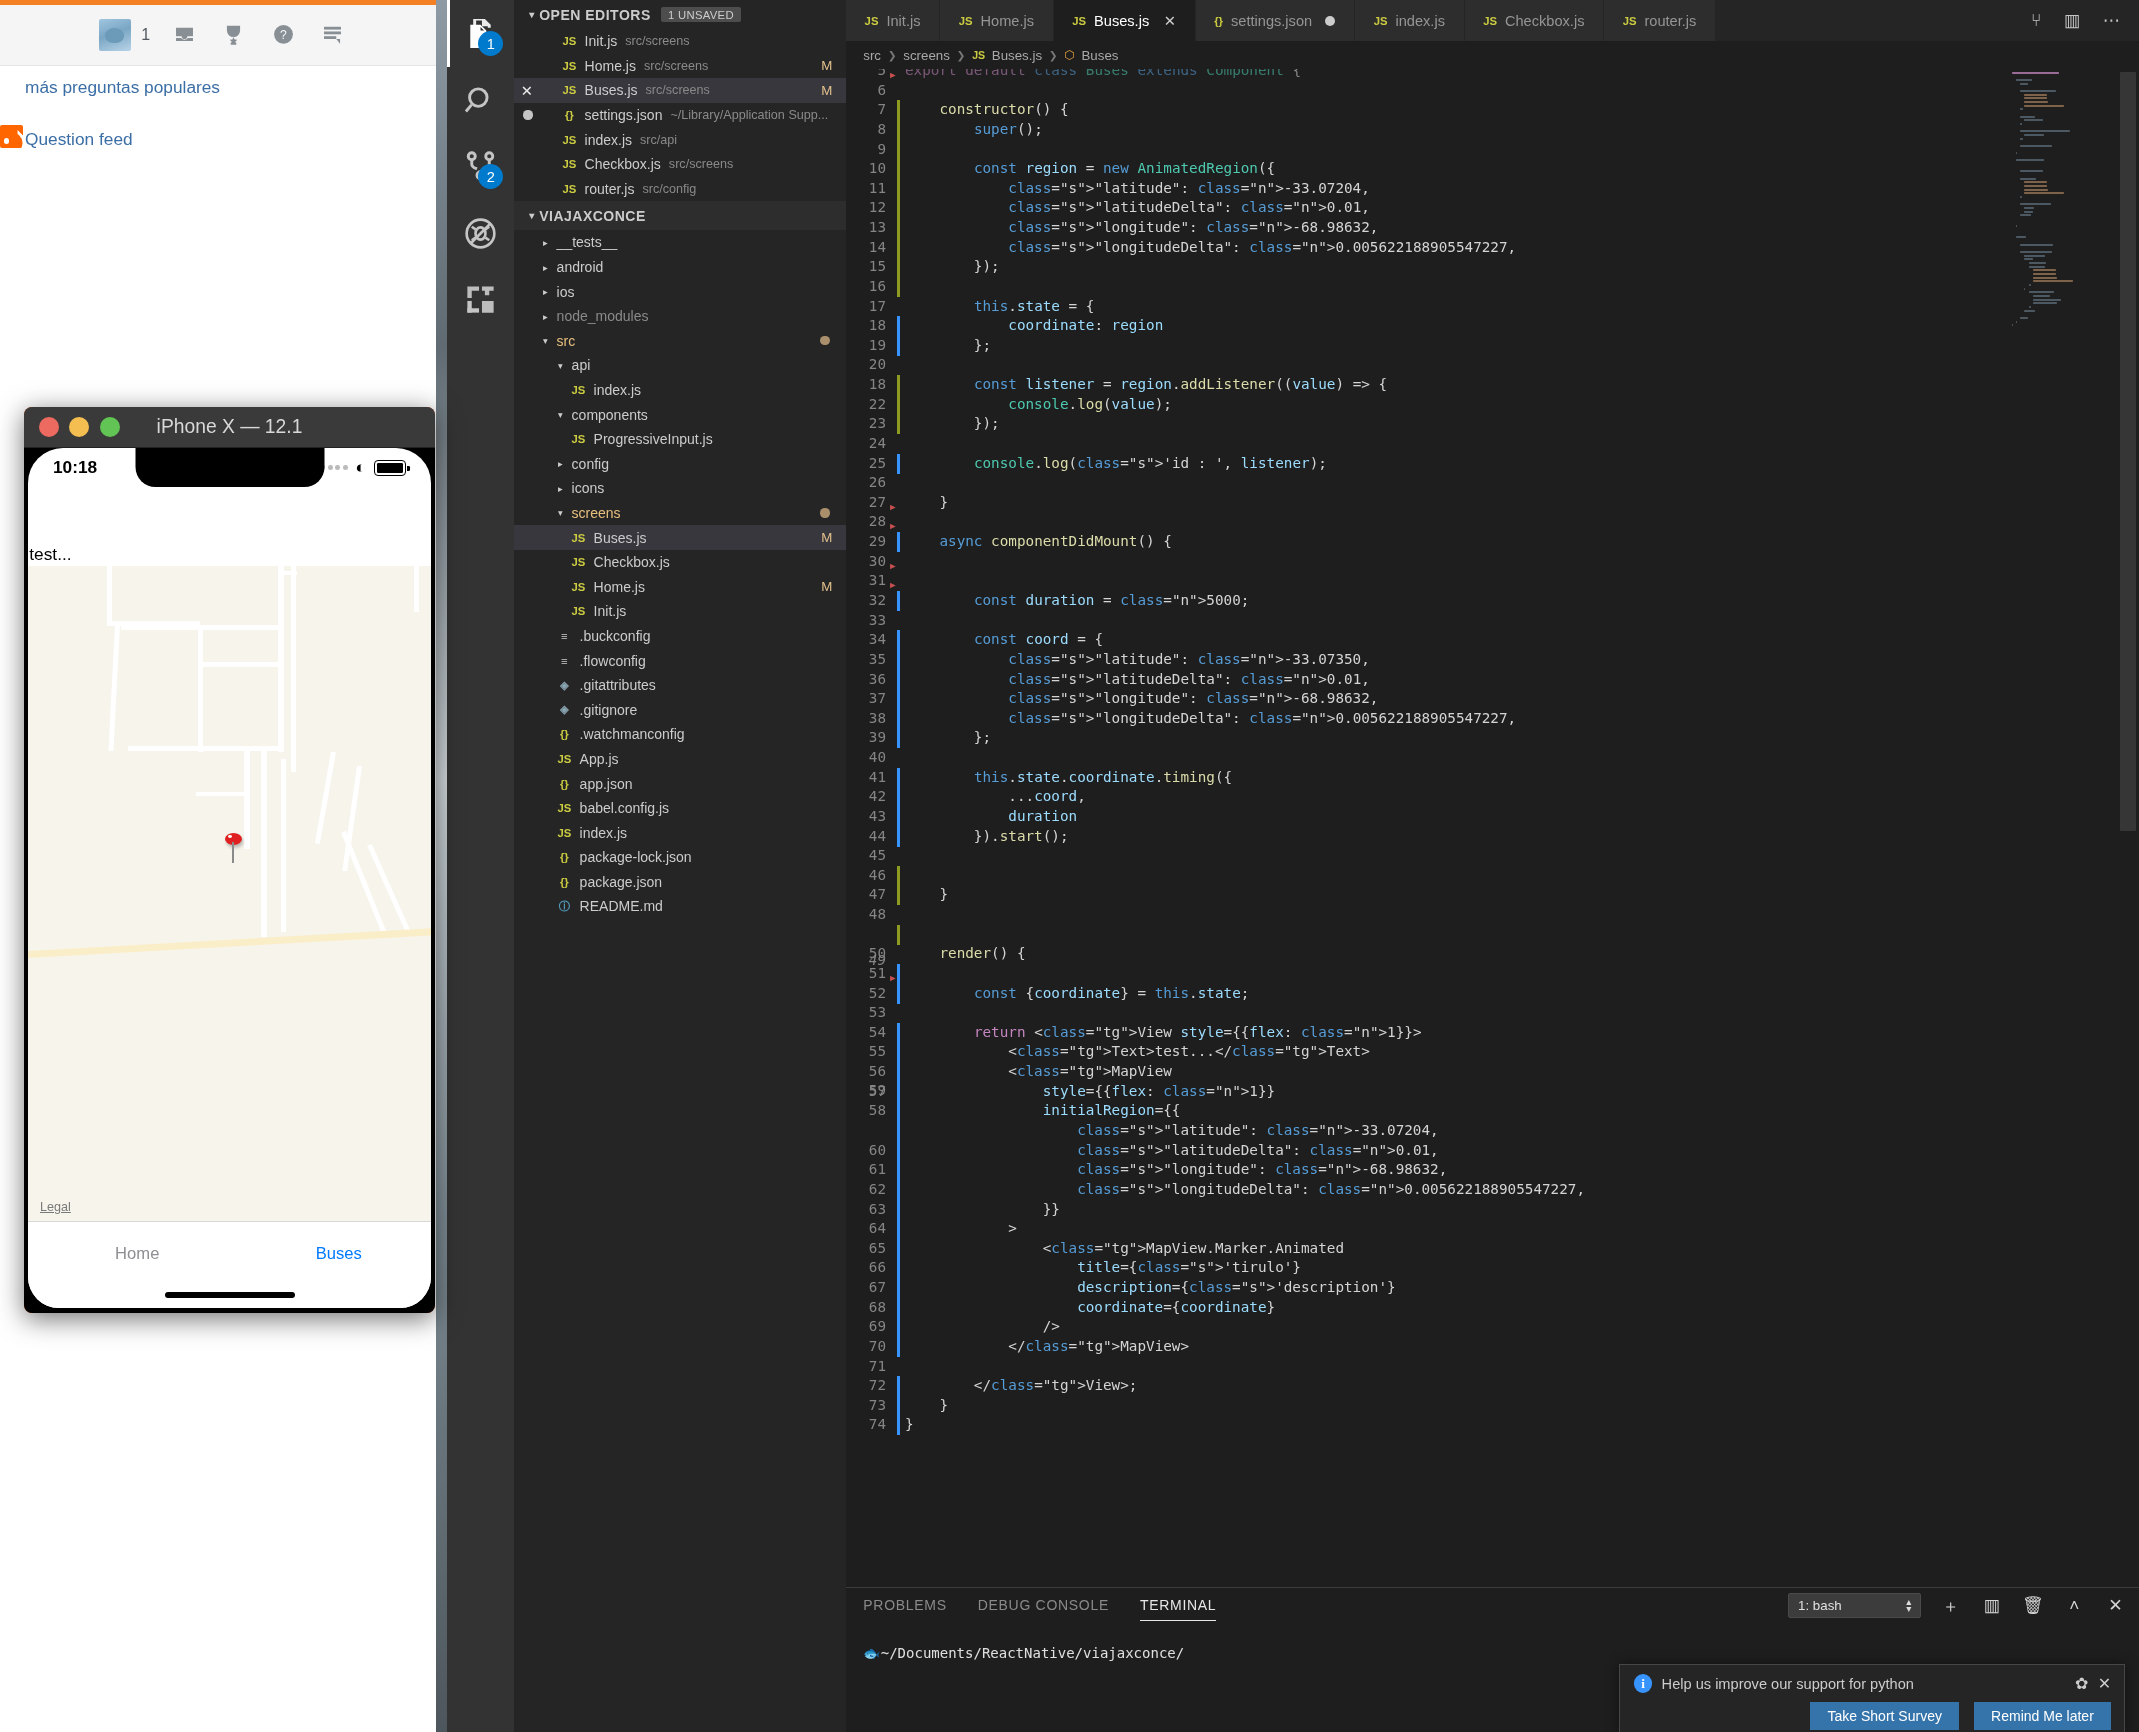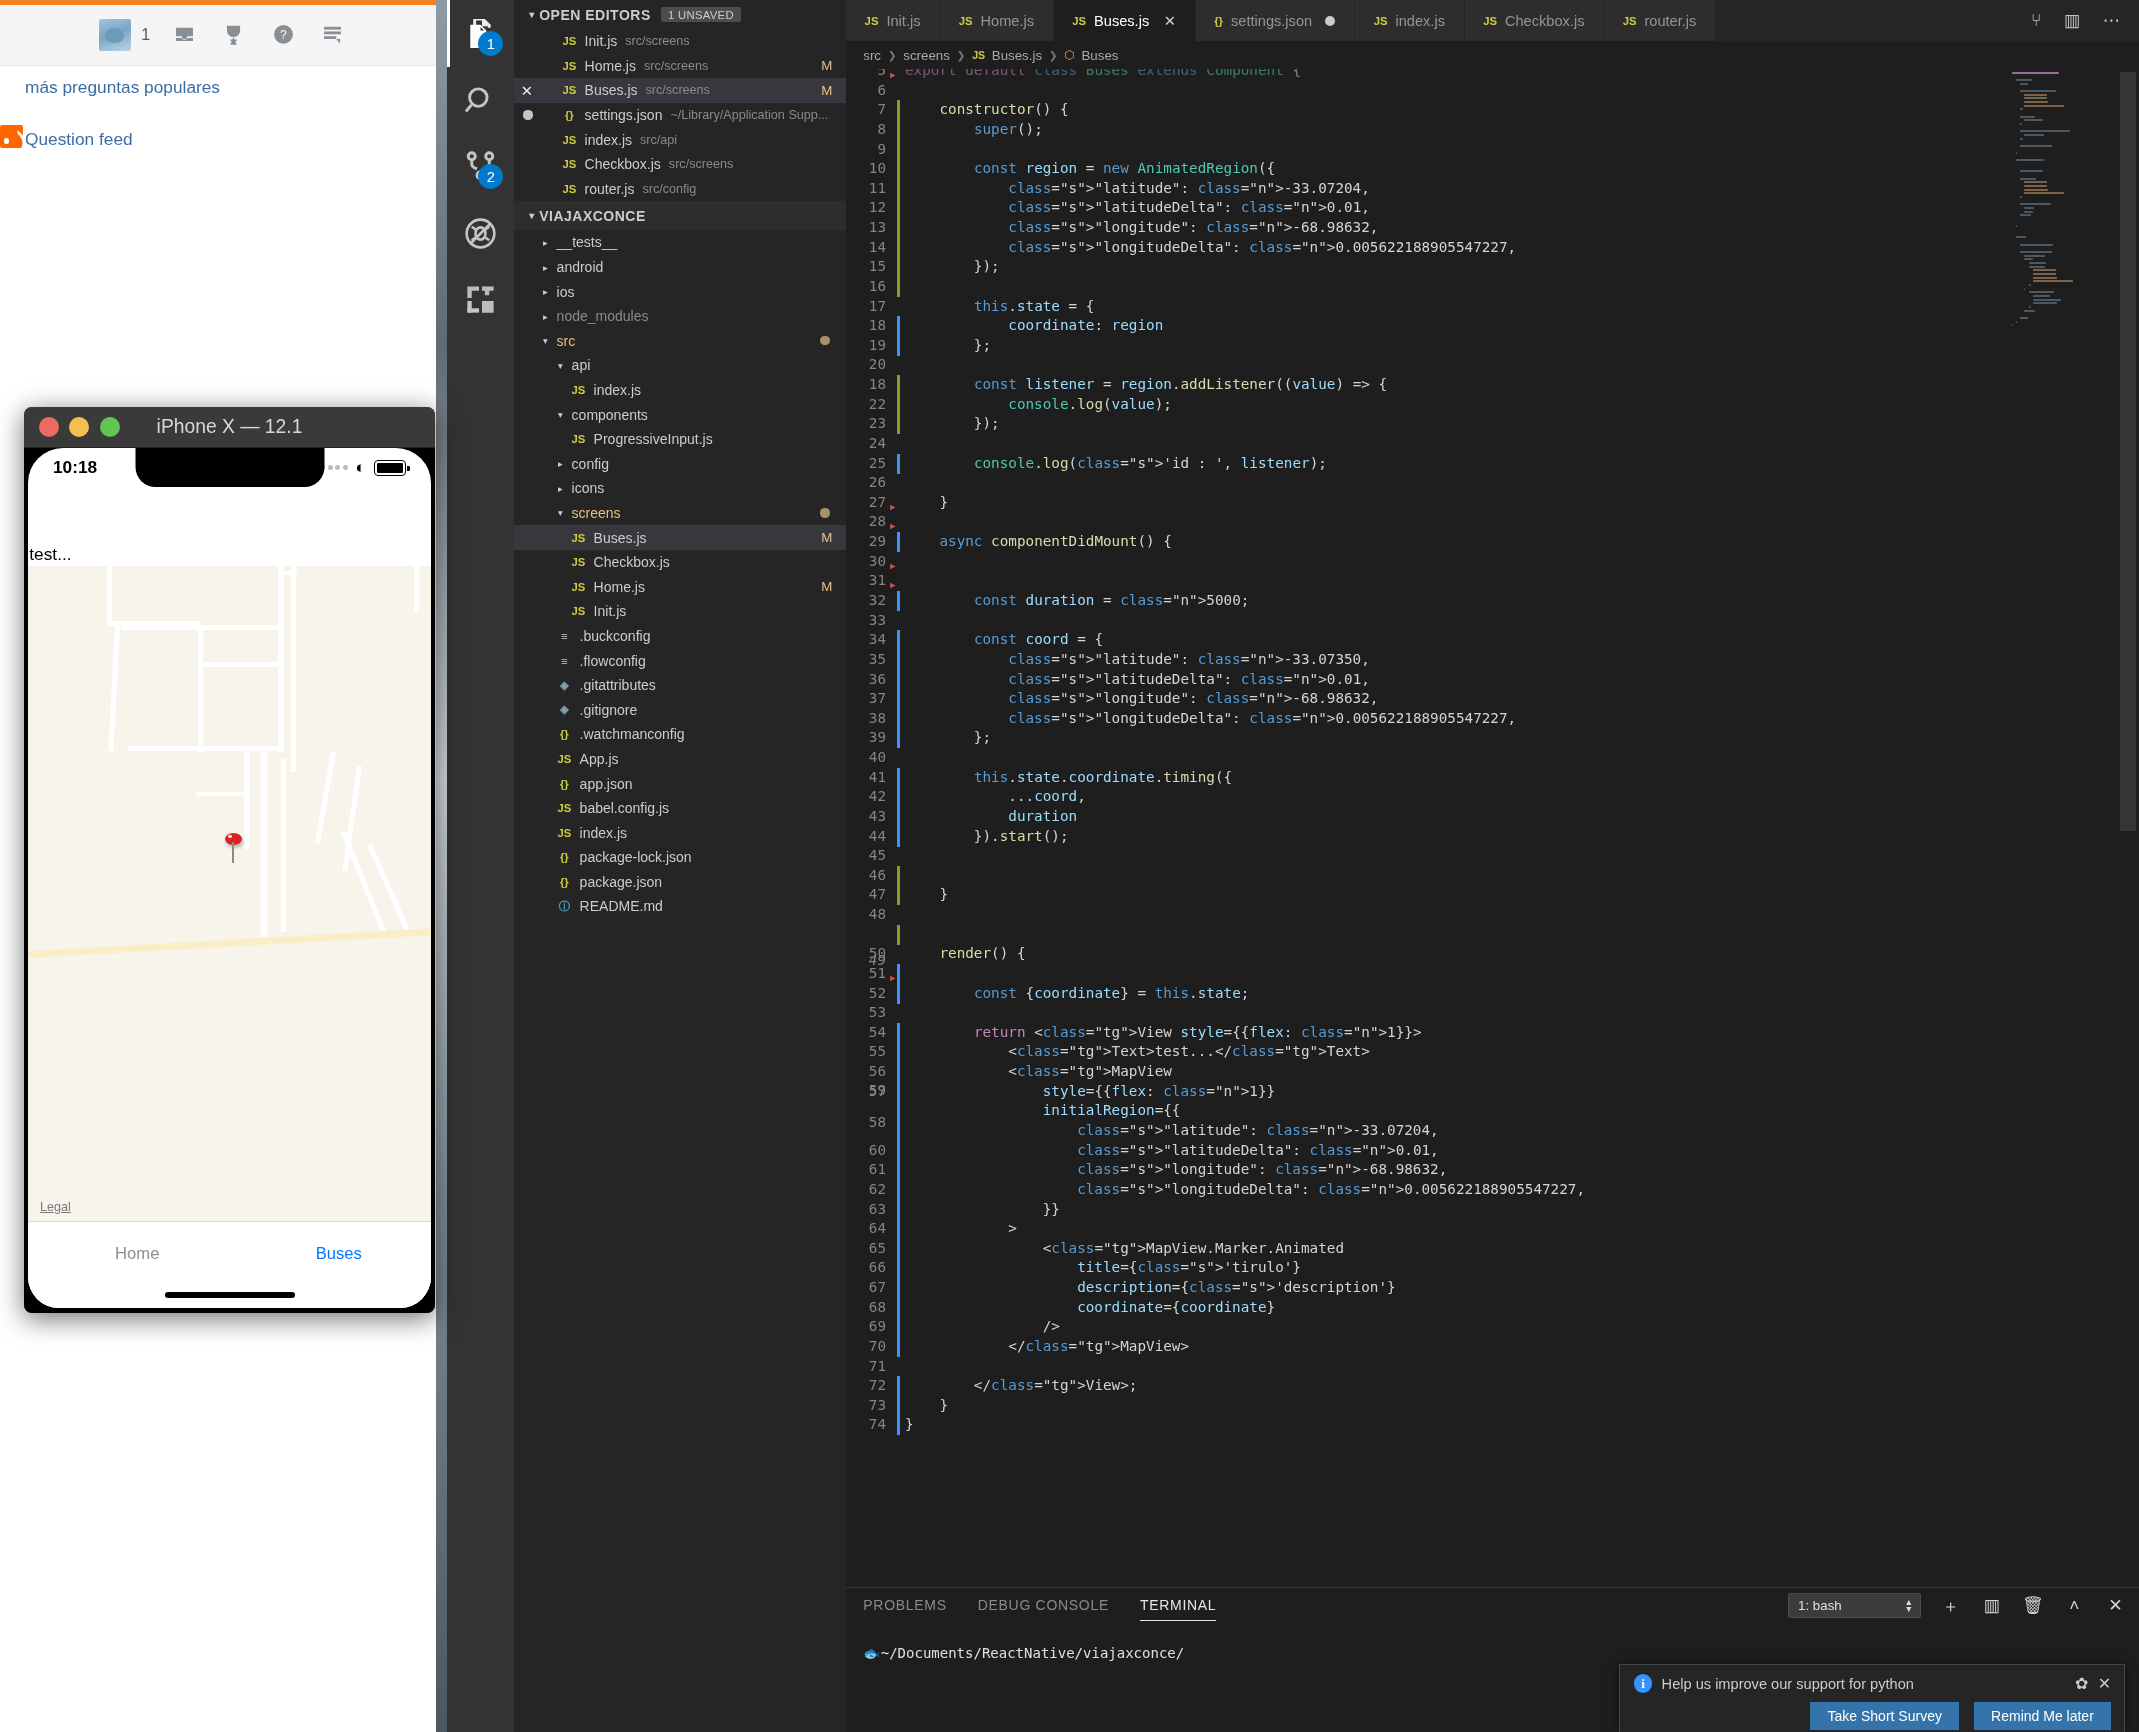--- a/index.html
+++ b/index.html
@@ -642,21 +642,21 @@
             <div class="cl" style="top: 962px; opacity: 1;">        <span class="k2">return</span> &lt;<span <span="" class="k">class</span>="tg"&gt;View <span class="v">style</span>={{<span class="v">flex</span>: <span <span="" class="k">class</span>="n"&gt;1}}&gt;</div>
             <div class="ln" style="top: 981px;">55</div>
             <div class="gut b" style="top: 981px; height: 19.6px;"></div>
             <div class="cl" style="top: 981px; opacity: 1;">            &lt;<span <span="" class="k">class</span>="tg"&gt;Text&gt;test...&lt;/<span <span="" class="k">class</span>="tg"&gt;Text&gt;</div>
             <div class="ln" style="top: 1001px;">56</div>
             <div class="gut b" style="top: 1001px; height: 19.6px;"></div>
             <div class="cl" style="top: 1001px; opacity: 1;">            &lt;<span <span="" class="k">class</span>="tg"&gt;MapView</div>
             <div class="ln" style="top: 1021px;">57</div>
             <div class="gut b" style="top: 1021px; height: 19.6px;"></div>
             <div class="cl" style="top: 1021px; opacity: 1;">                <span class="v">style</span>={{<span class="v">flex</span>: <span <span="" class="k">class</span>="n"&gt;1}}</div>
-            <div class="ln" style="top: 1040px; margin-top: 12px;">58</div>
+            <div class="ln" style="top: 1040px;">58</div>
             <div class="gut b" style="top: 1040px; height: 19.6px;"></div>
             <div class="cl" style="top: 1040px; opacity: 1;">                <span class="v">initialRegion</span>={{</div>
             <div class="ln" style="top: 1020px;">59</div>
             <div class="gut b" style="top: 1060px; height: 19.6px;"></div>
             <div class="cl" style="top: 1060px; opacity: 1;">                    <span <span="" class="k">class</span>="s"&gt;"latitude": <span <span="" class="k">class</span>="n"&gt;-33.07204,</div>
             <div class="ln" style="top: 1080px;">60</div>
             <div class="gut b" style="top: 1080px; height: 19.6px;"></div>
             <div class="cl" style="top: 1080px; opacity: 1;">                    <span <span="" class="k">class</span>="s"&gt;"latitudeDelta": <span <span="" class="k">class</span>="n"&gt;0.01,</div>
             <div class="ln" style="top: 1099px;">61</div>
             <div class="gut b" style="top: 1099px; height: 19.6px;"></div>

